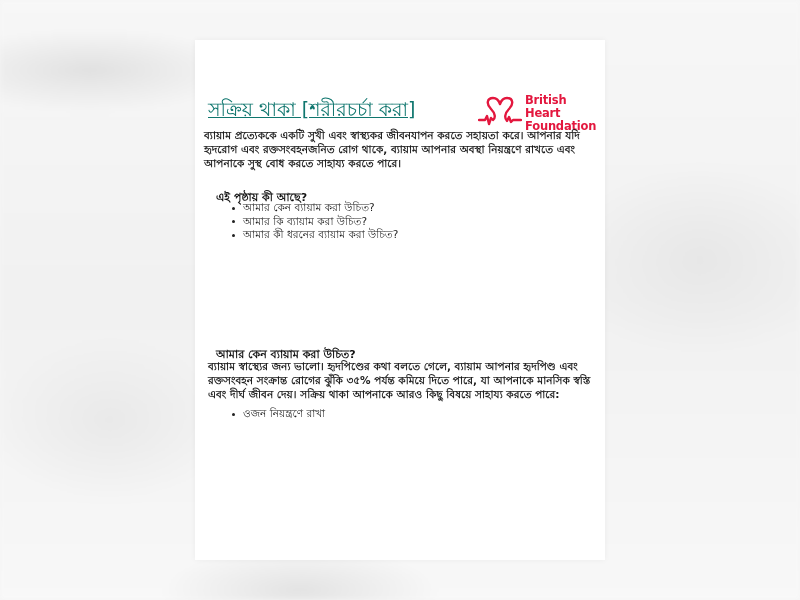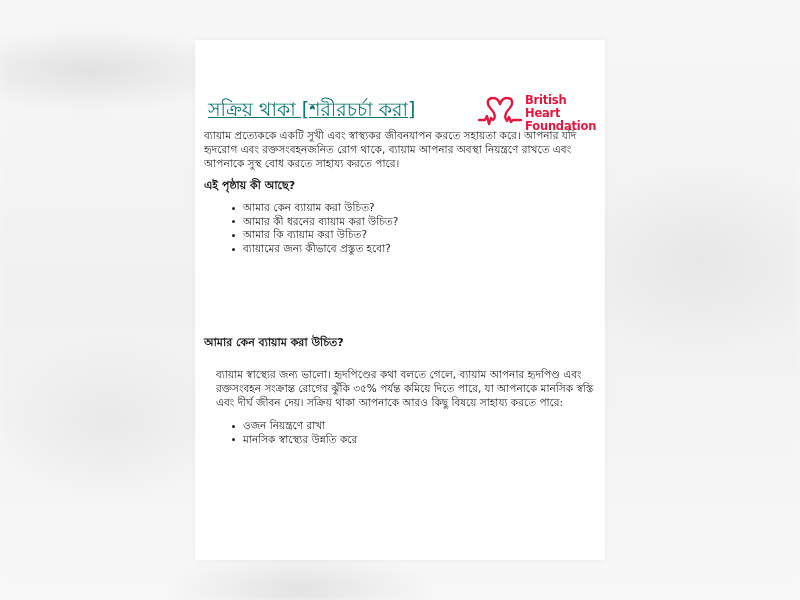--- a/index.html
+++ b/index.html
@@ -60,32 +60,33 @@
       font-weight: normal;
       color: #0f766e;
       line-height: 26px;
       white-space: nowrap;
       text-decoration: underline;
     }
     .body-text {
       font-size: 10.5px;
       line-height: 14px;
       color: #1e1e1e;
+      font-weight: bold;
     }
     .para1 {
       position: absolute;
       left: 9px;
       top: 88px;
       width: 392px;
       margin: 0;
     }
     .heading {
       position: absolute;
       left: 9px;
-      margin: 0;
+      margin: 12px;
       font-size: 11px;
       font-weight: bold;
       color: #111111;
       line-height: 14px;
     }
     .h1 { top: 139px; }
     .h2 { top: 296px; }
     ul.bullets {
       position: absolute;
       left: 37px;
@@ -110,23 +111,23 @@
       height: 3px;
       border-radius: 50%;
       background: #222;
     }
     .list1 { top: 161px; }
     .para2 {
       position: absolute;
       left: 9px;
       top: 315px;
       width: 395px;
-      margin: 12px;
+      margin: 4px;
     }
-    .list2 { top: 379px; width: 360px; }
+    .list2 { top: 367px; width: 360px; }
   </style>
 </head>
 <body>
 
 <div class="backdrop"></div>
 
 <div class="page">
 
   <div class="logo">
     <span>
@@ -148,27 +149,25 @@
   </div>
 
   <h1 class="title">সক্রিয় থাকা [শরীরচর্চা করা]</h1>
 
   <p class="body-text para1">ব্যায়াম প্রত্যেককে একটি সুখী এবং স্বাস্থ্যকর জীবনযাপন করতে সহায়তা করে। আপনার যদি হৃদরোগ এবং রক্তসংবহনজনিত রোগ থাকে, ব্যায়াম আপনার অবস্থা নিয়ন্ত্রণে রাখতে এবং আপনাকে সুস্থ বোধ করতে সাহায্য করতে পারে।</p>
 
   <h2 class="heading h1">এই পৃষ্ঠায় কী আছে?</h2>
 
   <ul class="bullets list1">
     <li>আমার কেন ব্যায়াম করা উচিত?</li>
+    <li>আমার কি ব্যায়াম করা উচিত?</li>
     <li>আমার কী ধরনের ব্যায়াম করা উচিত?</li>
-    <li>আমার কি ব্যায়াম করা উচিত?</li>
-    <li>ব্যায়ামের জন্য কীভাবে প্রস্তুত হবো?</li>
   </ul>
 
   <h2 class="heading h2">আমার কেন ব্যায়াম করা উচিত?</h2>
 
   <p class="body-text para2">ব্যায়াম স্বাস্থ্যের জন্য ভালো। হৃদপিণ্ডের কথা বলতে গেলে, ব্যায়াম আপনার হৃদপিণ্ড এবং রক্তসংবহন সংক্রান্ত রোগের ঝুঁকি ৩৫% পর্যন্ত কমিয়ে দিতে পারে, যা আপনাকে মানসিক স্বস্তি এবং দীর্ঘ জীবন দেয়। সক্রিয় থাকা আপনাকে আরও কিছু বিষয়ে সাহায্য করতে পারে:</p>
 
   <ul class="bullets list2">
     <li>ওজন নিয়ন্ত্রণে রাখা</li>
-    <li>মানসিক স্বাস্থ্যের উন্নতি করে</li>
   </ul>
 
 </div>
 
 </body></html>

